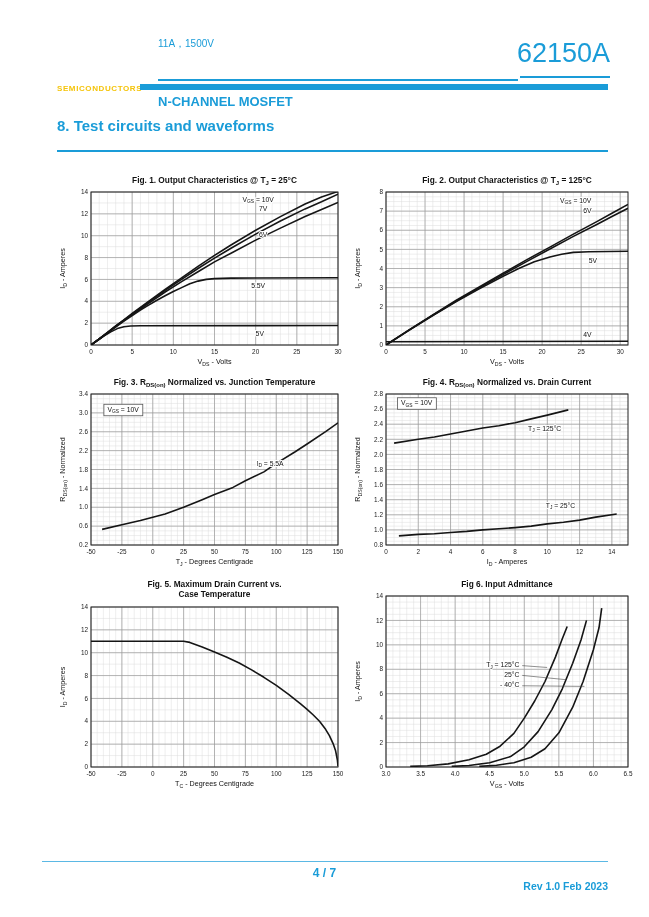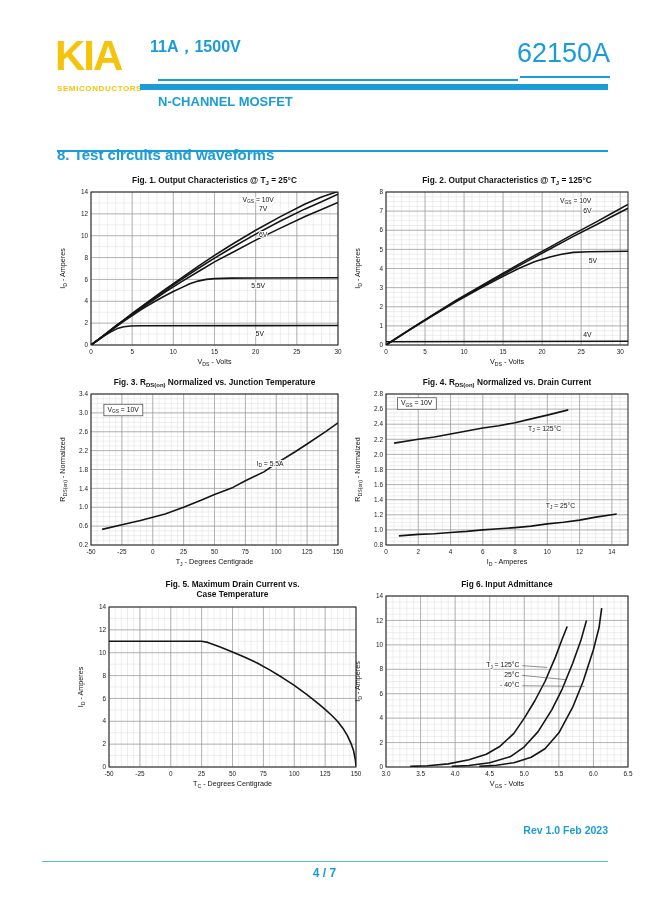--- a/index.html
+++ b/index.html
@@ -2,49 +2,48 @@
 <html><head>
 <meta charset="utf-8">
 <style>
   html,body{margin:0;padding:0;background:#e8e8e8;}
   .page{position:relative;width:649px;height:917px;background:#ffffff;margin:0 auto;
         font-family:"Liberation Sans",sans-serif;overflow:hidden;}
   .abs{position:absolute;}
   
   .logo{left:55px;top:32px;font-size:42px;font-weight:bold;color:#f5c40a;letter-spacing:-2px;}
   .logo-sub{left:57px;top:84px;font-size:8px;font-weight:bold;color:#f5c40a;letter-spacing:0.6px;}
-  .hline1{left:150px;top:37px;font-size:16px;font-weight:bold;color:#1a9cd8;}
+  .hline1{left:158px;top:37px;font-size:10px;font-weight:normal;color:#1a9cd8;}
   .hline2{left:158px;top:56px;font-size:13px;font-weight:bold;color:#1a9cd8;margin-top:38px;}
   .part-number{right:39px;top:38px;font-size:27px;color:#1a9cd8;margin-left:44px;}
   .rule-thin{left:158px;top:79px;width:360px;height:2px;background:#1a9cd8;}
   .rule-thin2{left:520px;top:76px;width:90px;height:2px;background:#1a9cd8;}
   .rule-thick{left:140px;top:84px;width:468px;height:6px;background:#1a9cd8;}
   
-  .section-title{left:57px;top:146px;font-size:15px;font-weight:bold;color:#1a9cd8;}
+  .section-title{left:57px;top:117px;font-size:15px;font-weight:bold;color:#1a9cd8;}
   .section-underline{left:57px;top:150px;width:551px;height:2px;background:#1a9cd8;}
   
   .figure{position:absolute;}
   #fig1{left:57px;top:175px;width:293px;height:198px;}
   #fig2{left:352px;top:175px;width:288px;height:198px;}
   #fig3{left:57px;top:377px;width:293px;height:196px;}
   #fig4{left:352px;top:377px;width:288px;height:196px;}
-  #fig5{left:75px;top:579px;width:293px;height:216px;}
+  #fig5{left:57px;top:579px;width:293px;height:216px;}
   #fig6{left:352px;top:579px;width:288px;height:216px;text-align:right;}
   
   .footer-rule{left:42px;top:861px;width:566px;height:1px;background:#5bb8e4;}
   .footer-page{left:0;top:866px;width:649px;text-align:center;font-size:12px;font-weight:bold;color:#1a9cd8;}
-  .footer-rev{right:41px;top:824px;font-size:10.5px;font-weight:bold;color:#1a9cd8;}
+  .footer-rev{right:41px;top:880px;font-size:10.5px;font-weight:bold;color:#1a9cd8;}
   svg text{font-family:"Liberation Sans",sans-serif;}
 </style>
 </head>
 <body>
 
 <div class="page">
 
-  <div class="abs logo">KIA</div>
   <div class="abs logo-sub">SEMICONDUCTORS</div>
   <div class="abs hline1">11A，1500V</div>
   <div class="abs hline2">N-CHANNEL MOSFET</div>
   <div class="abs part-number">62150A</div>
   <div class="abs rule-thin"></div>
   <div class="abs rule-thin2"></div>
   <div class="abs rule-thick"></div>
 
   <div class="abs section-title">8. Test circuits and waveforms</div>
   <div class="abs section-underline"></div>

